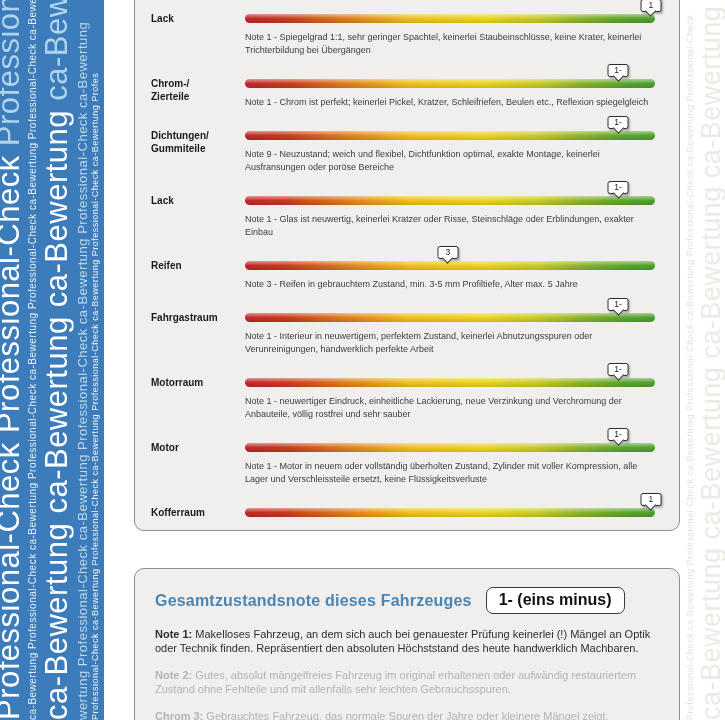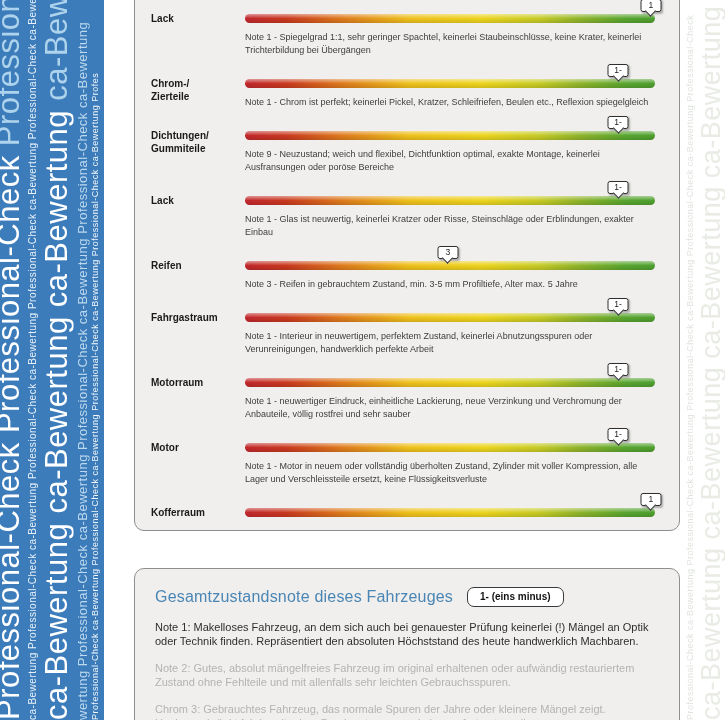--- a/index.html
+++ b/index.html
@@ -63,28 +63,28 @@
     border-right:1.4px solid #2e2e2e;border-bottom:1.4px solid #2e2e2e;
     transform:translateX(-50%) rotate(45deg);
   }
   .grade-text{font-size:8.5px;color:#1a1a1a;line-height:1;position:relative;z-index:3;}
   .bar{height:9px;border-radius:5px;margin-top:1px;}
   .row-note{
     margin-top:8px;font-size:9px;color:#3d3d3d;line-height:13px;
   }
   
   .summary-head{display:flex;align-items:center;}
-  .summary-title{font-size:16px;font-weight:normal;color:#4a86b5;letter-spacing:.2px;}
+  .summary-title{font-size:16px;font-weight:bold;color:#4a86b5;letter-spacing:.2px;}
   .grade-badge{
     margin-left:14px;background:#ffffff;border:1.6px solid #3a3a3a;
     border-radius:7px;padding:3px 12px 4px 12px;
-    font-size:10px;font-weight:bold;color:#111111;white-space:nowrap;
+    font-size:16px;font-weight:bold;color:#111111;white-space:nowrap;
   }
   .summary-note{margin-top:13px;font-size:11px;line-height:14px;color:#2e2e2e;}
-  .summary-note .nlabel{font-weight:normal;}
+  .summary-note .nlabel{font-weight:bold;}
   .summary-note.muted{color:#b3b3b1;}
 </style>
 </head>
 <body>
 
 <div class="sidebar">
   <div class="wm-col sb-c1"><span class="w">Professional-Check </span><span class="w">Professional-Check </span><span class="lt">Professional-Check</span></div>
   <div class="wm-col sb-c2">ca-Bewertung Professional-Check ca-Bewertung Professional-Check ca-Bewertung Professional-Check ca-Bewertung Professional-Check ca-Bewertung Professional-Check ca-Bew</div>
   <div class="wm-col sb-c3"><span class="w">ca-Bewertung </span><span class="w">ca-Bewertung </span><span class="w">ca-Bewertung </span><span class="lt">ca-Bewertung</span></div>
   <div class="wm-col sb-c4">wertung Professional-Check ca-Bewertung Professional-Check ca-Bewertung Professional-Check ca-Bewertung</div>

